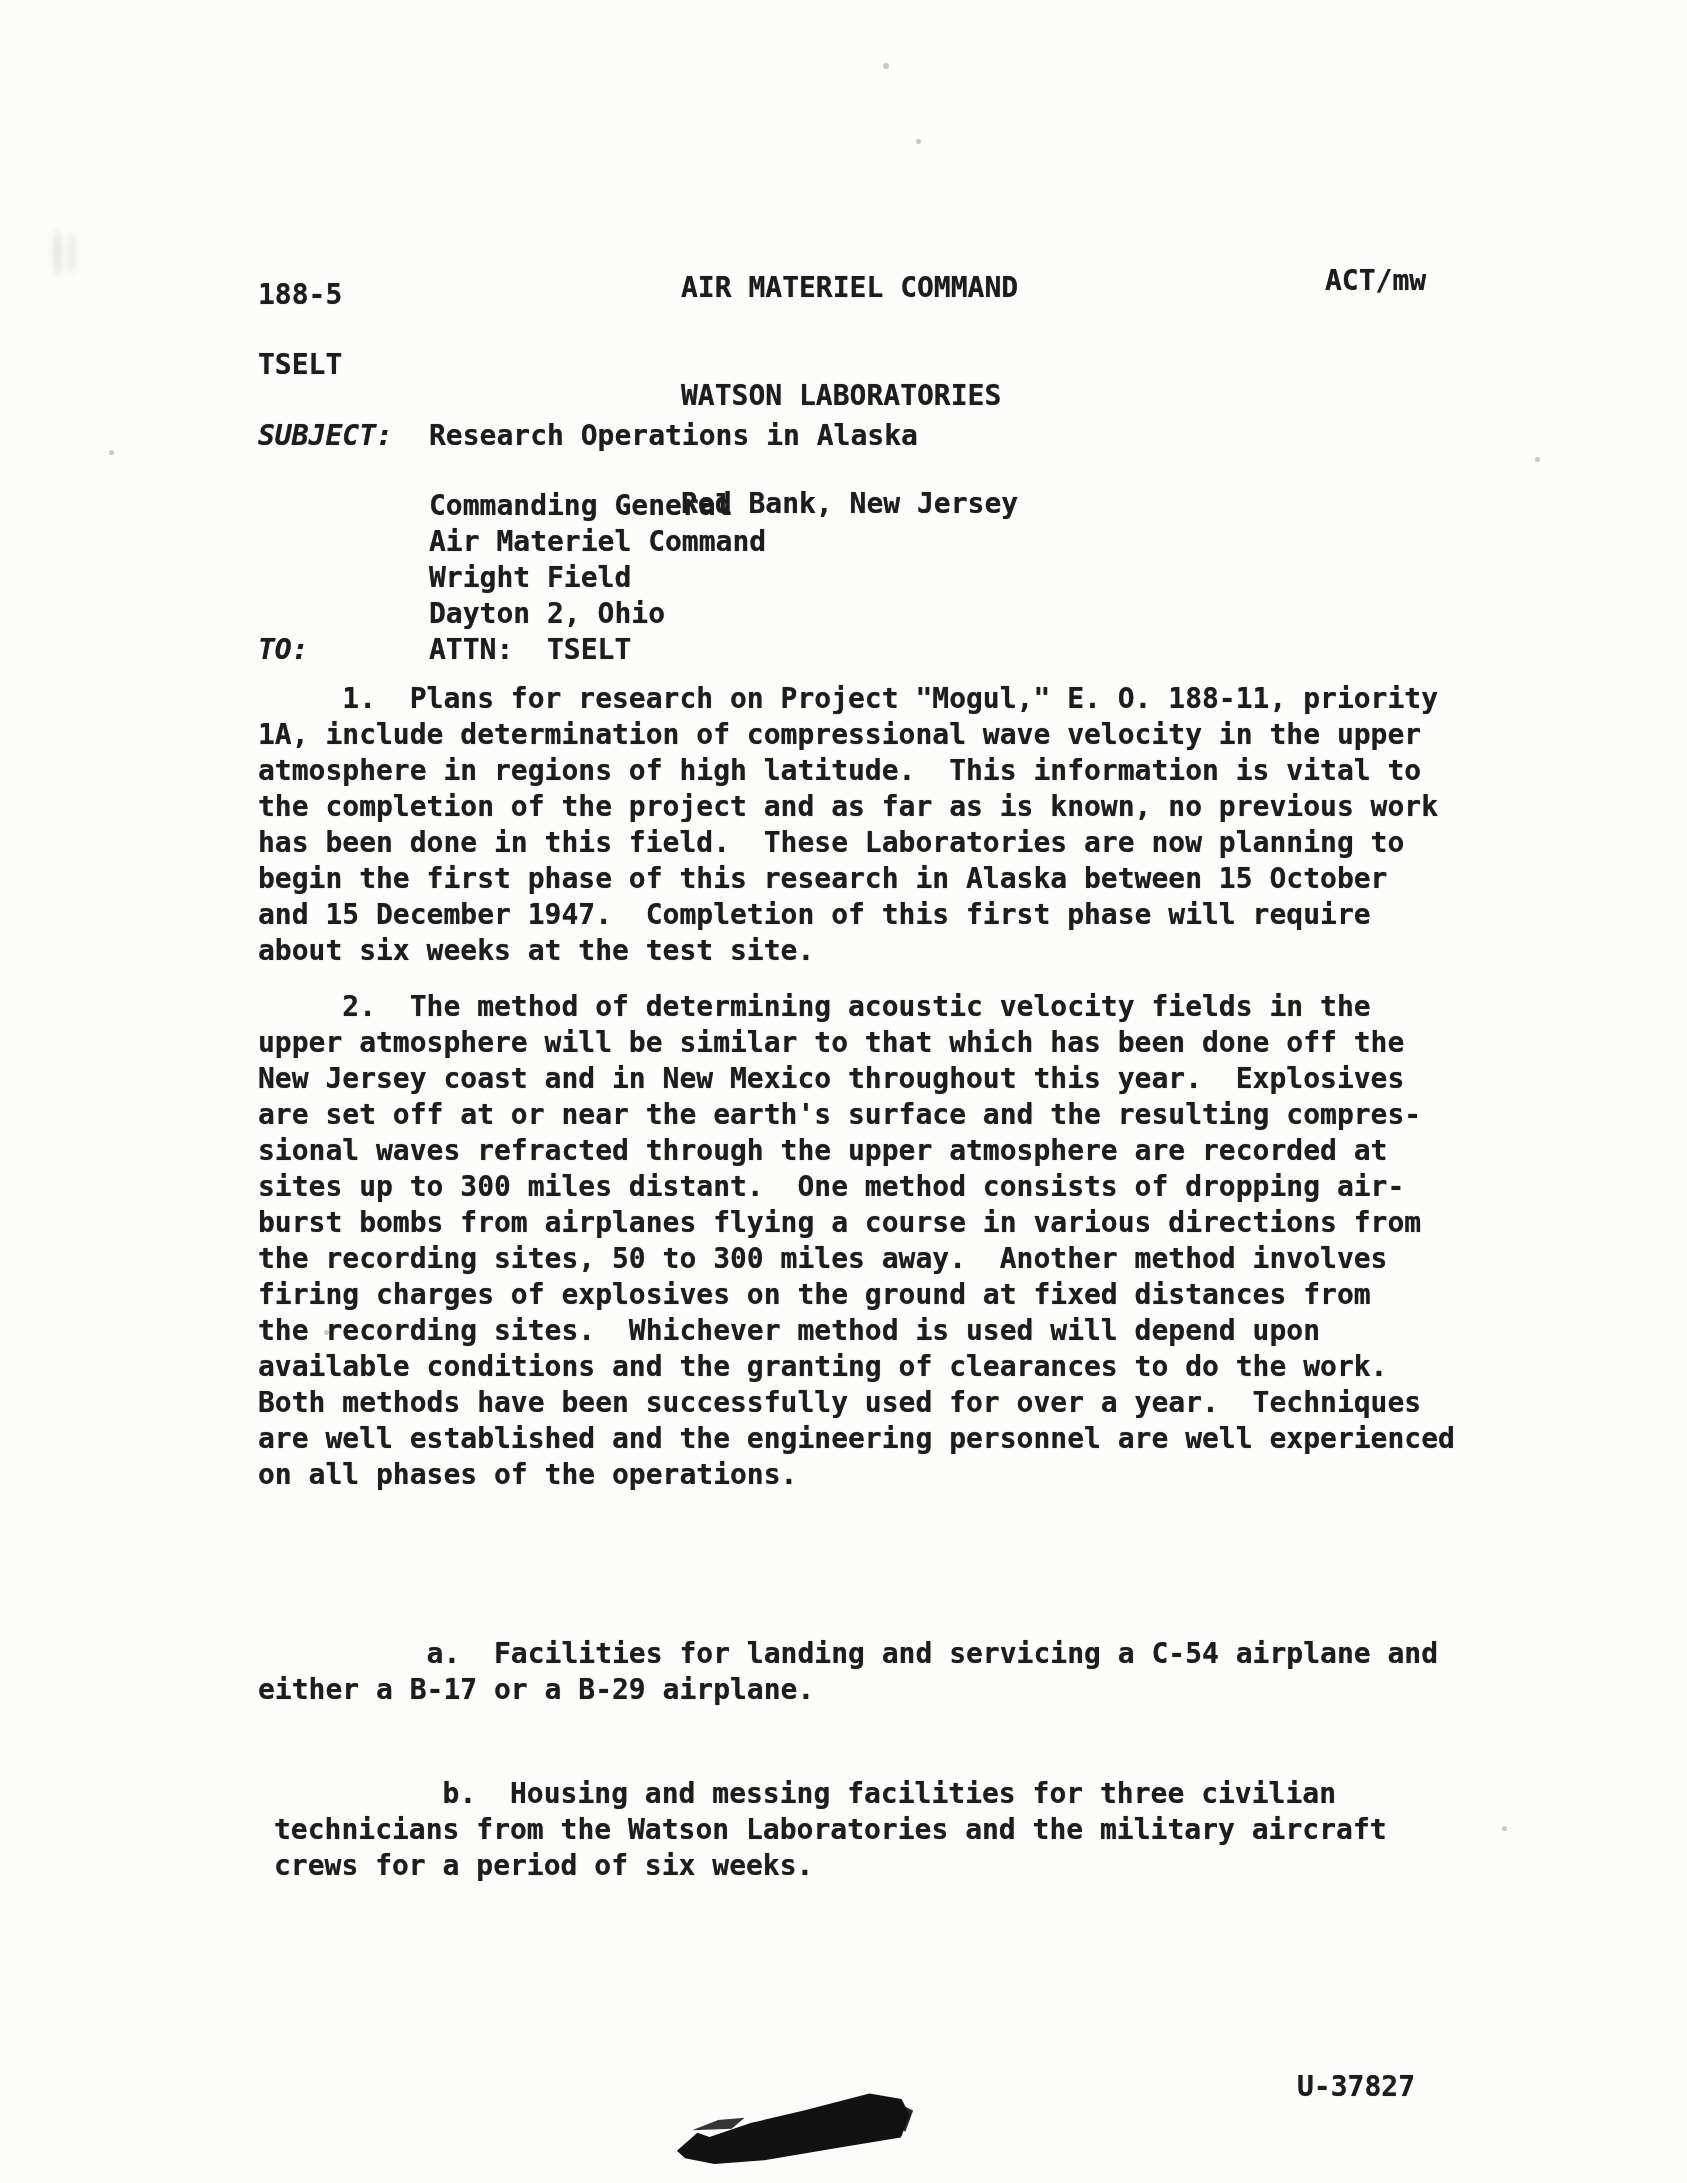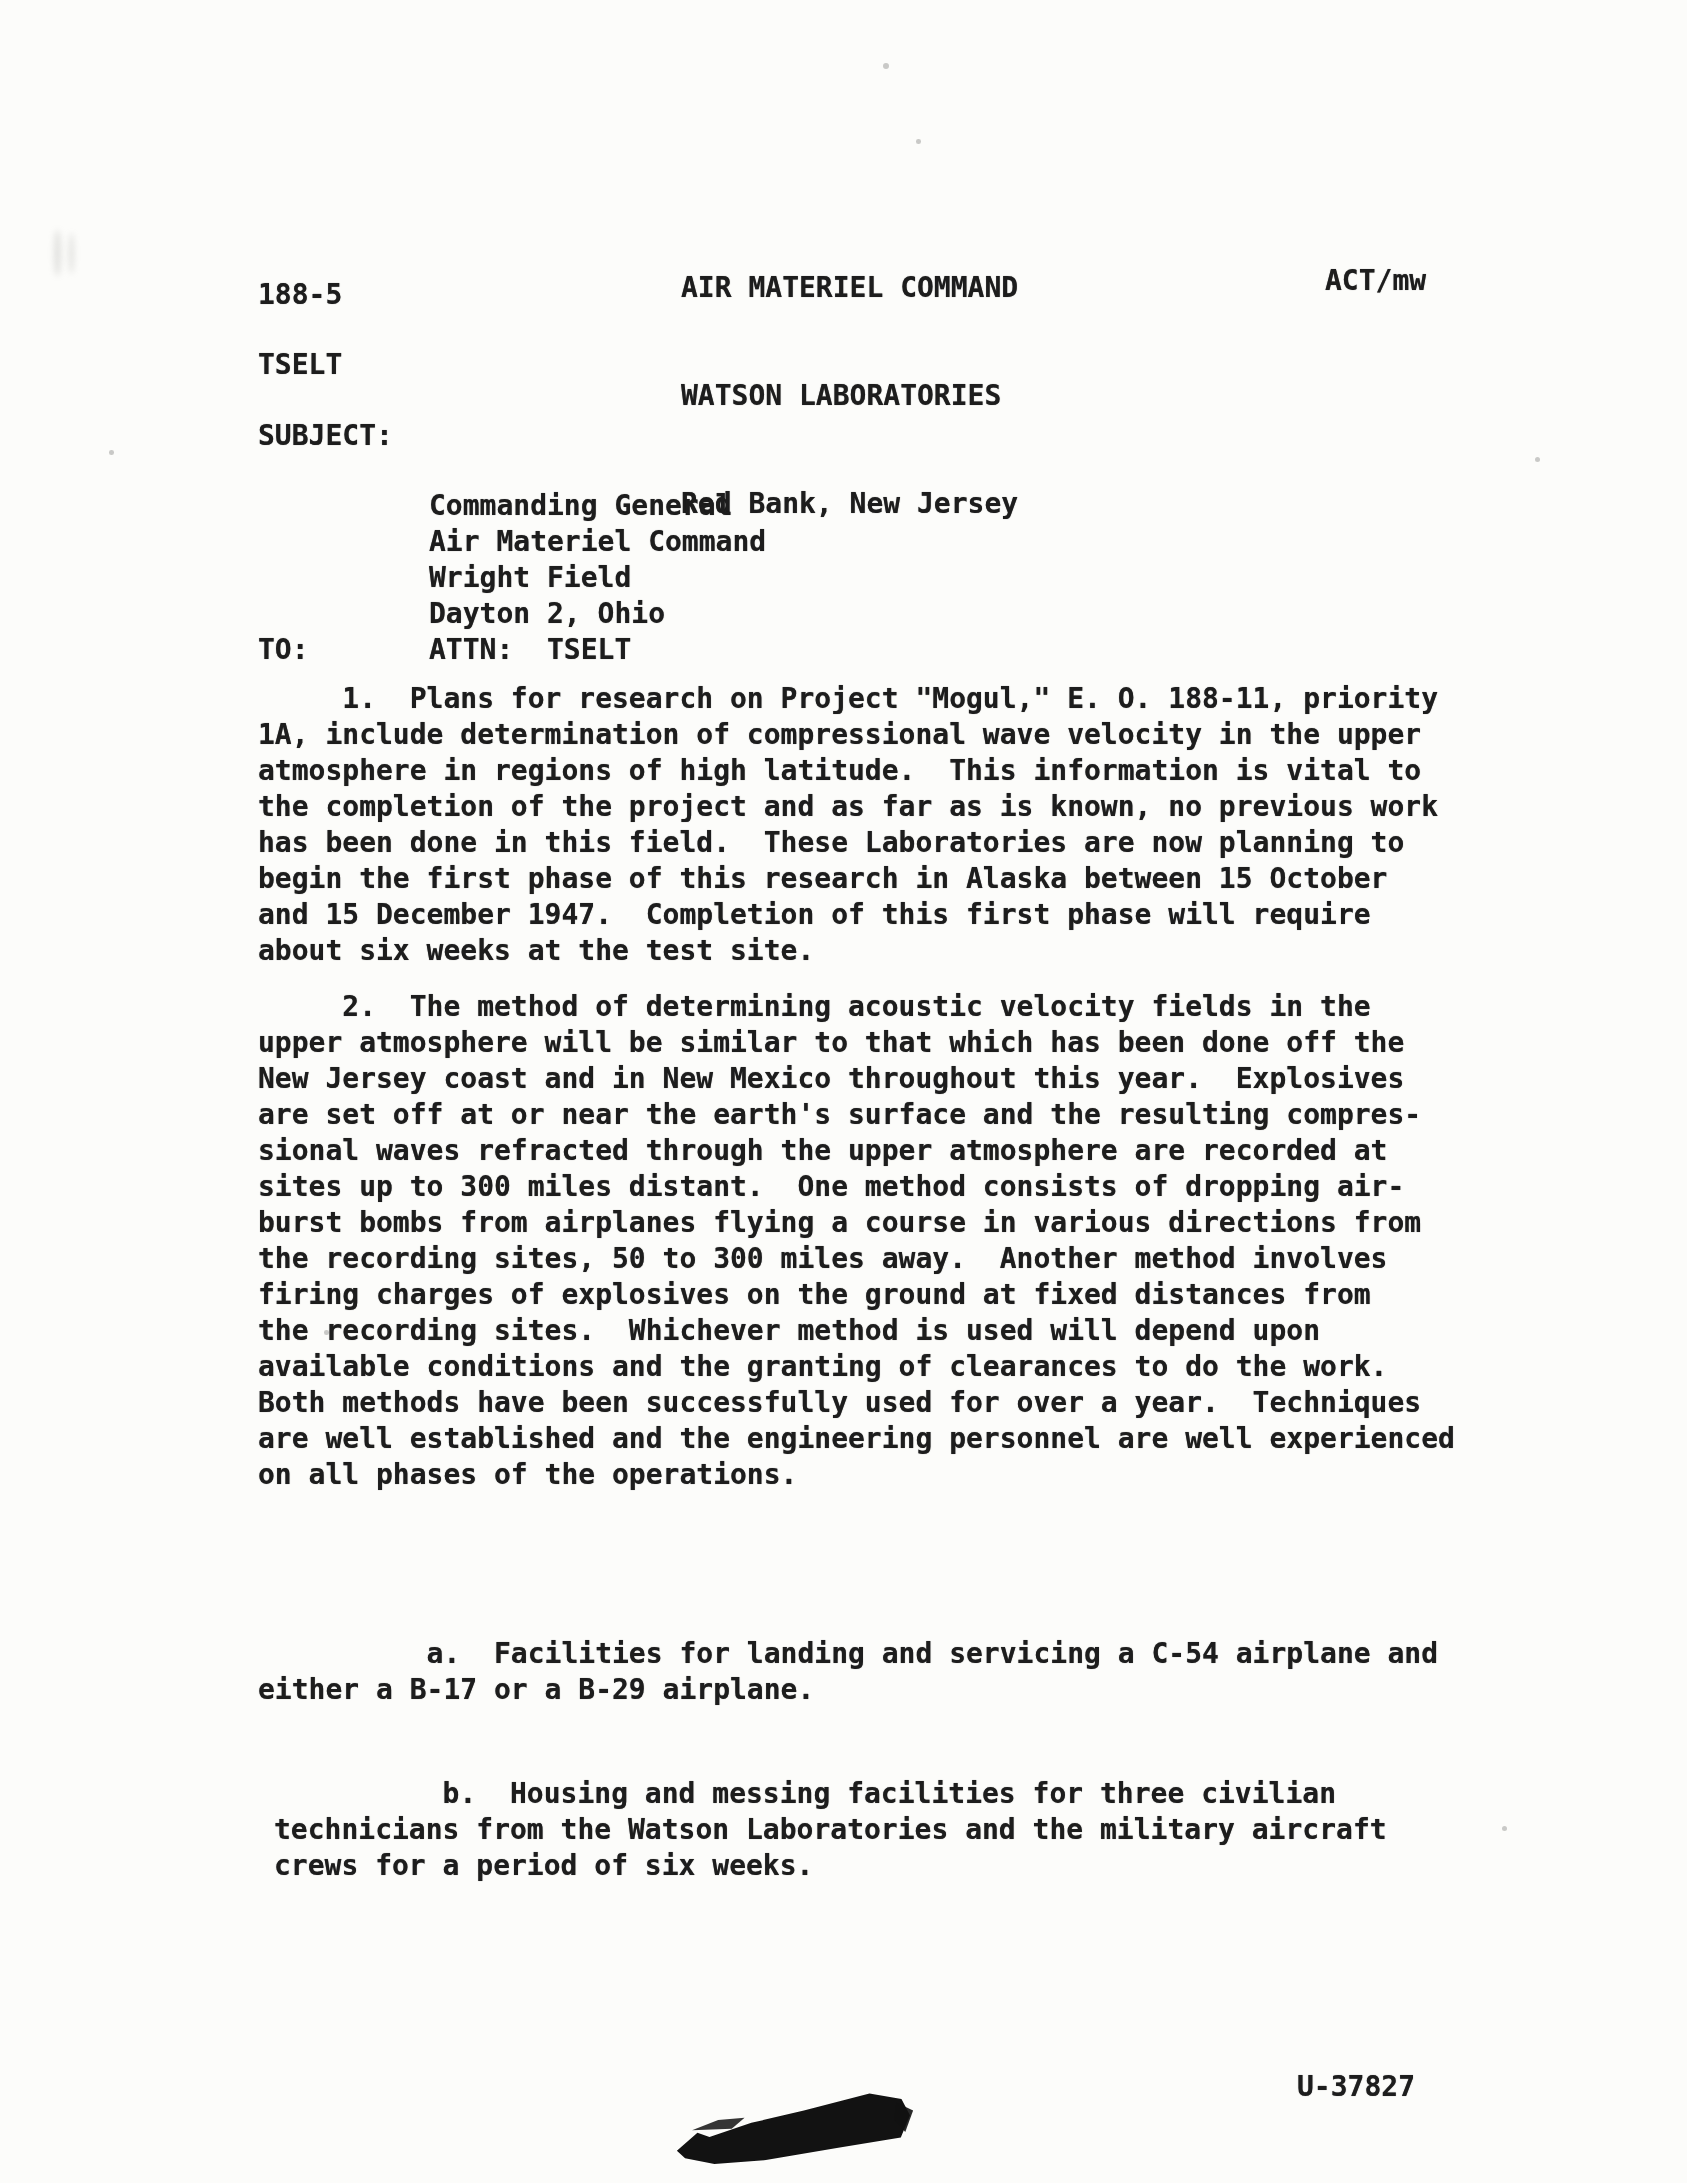--- a/index.html
+++ b/index.html
@@ -50,20 +50,21 @@
   }
   .to-block {
     left: 258px;
     top: 488px;
     display: flex;
     align-items: flex-end;
   }
   .label-col {
     width: 171px;
     flex: 0 0 171px;
+    font-style: italic;
   }
   .para {
     left: 258px;
     width: 1257px;
   }
   .para-1 { top: 681px; }
   .para-2 { top: 989px; }
   .para-3 { top: 1508px; }
   .para-3a { top: 1636px; }
   .para-3b { top: 1776px; margin-left: 16px; }
@@ -113,20 +114,21 @@
     <div>WATSON LABORATORIES</div>
     <div>Red Bank, New Jersey</div>
   </div>
 
   <div class="abs file-number">188-5</div>
   <div class="abs routing-code">ACT/mw</div>
   <div class="abs office-symbol">TSELT</div>
 
   <div class="abs subject-line">
     <span class="label-col">SUBJECT:</span>
+    <span>Research Operations in Alaska</span>
   </div>
 
   <div class="abs to-block">
     <span class="label-col">TO:</span>
     <span class="pre">Commanding General
 Air Materiel Command
 Wright Field
 Dayton 2, Ohio
 ATTN:  TSELT</span>
   </div>

